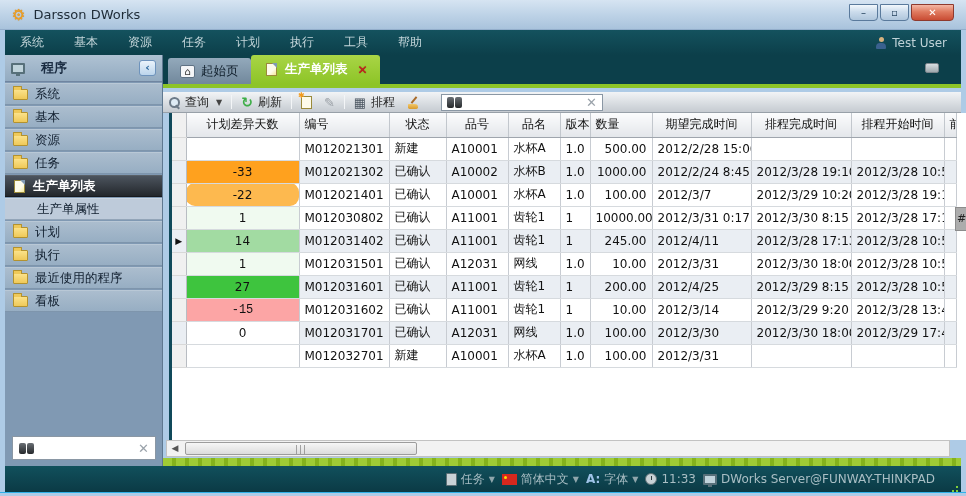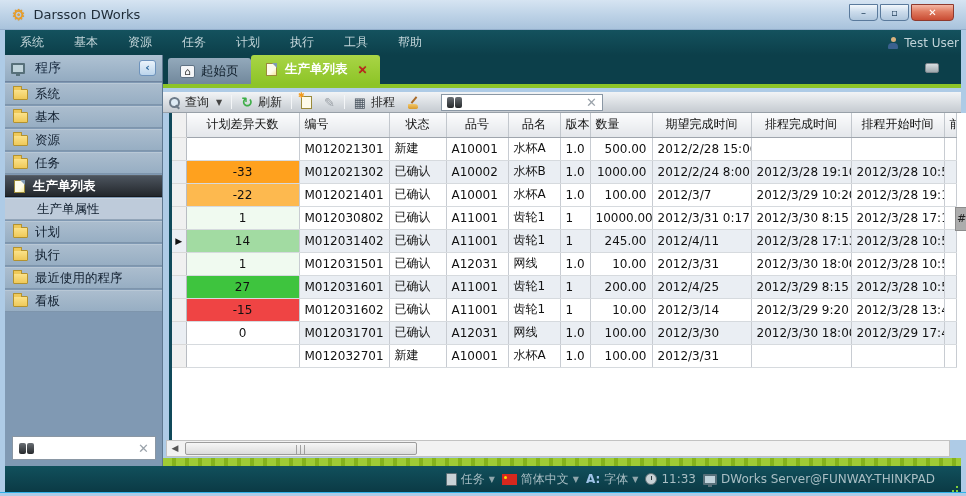--- a/index.html
+++ b/index.html
@@ -17,29 +17,29 @@
   .wbtn { width:29px; height:17px; border:1px solid #5A7A9C; border-radius:0 0 4px 4px;
     background:linear-gradient(#F3F8FC,#CCDCEC 45%,#AFC6DC); color:#27445F;
     font-size:10px; line-height:15px; text-align:center; margin-left:2px; cursor:default; }
   .wbtn.close { width:43px; border-color:#8E3A2E;
     background:linear-gradient(#F4B7A5,#E07B60 45%,#C94C33); color:#fff; font-weight:bold; }
 
   
   #menubar { position:absolute; left:5px; top:30px; width:956px; height:25px;
     background:linear-gradient(#14525E,#0C3F4A); display:flex; align-items:center; }
   .menu-item { color:#C4D6DA; font-size:12px; padding:0 15px; line-height:25px; cursor:default; }
-  #menu-user { position:absolute; right:2px; top:0; height:25px; display:flex;
+  #menu-user { position:absolute; right:14px; top:0; height:25px; display:flex;
     align-items:center; gap:5px; color:#BFD2D7; font-size:12px; }
 
   
   #sidebar { position:absolute; left:5px; top:55px; width:158px; height:411px;
     background:#8099B3; border-right:1px solid #5F7globals890; border-right:1px solid #5F7890; }
   #side-header { height:27px; display:flex; align-items:center; padding:0 6px;
     background:linear-gradient(#AFC2D3,#93ABC1); border-bottom:1px solid #7085A0; }
-  #side-header-label { font-size:13px; font-weight:normal; color:#1A2C42; margin-left:10px; flex:1; }
+  #side-header-label { font-size:13px; font-weight:bold; color:#1A2C42; margin-left:16px; flex:1; }
   #collapse-btn { width:17px; height:16px; border:1px solid #6E93BC; border-radius:3px;
     background:linear-gradient(#EAF3FB,#BCD5EC); color:#1F5E96; font-size:11px; font-weight:bold;
     text-align:center; line-height:14px; }
   .side-item { height:22px; display:flex; align-items:center; padding:0 6px; margin-top:1px;
     background:linear-gradient(#ABBDCE,#97AEC3); border-top:1px solid #B9C8D6;
     border-bottom:1px solid #7E95AC; font-size:12.5px; color:#101e2e; cursor:default; }
   .side-item.selected { background:linear-gradient(#4C545E,#23272C); color:#fff;
     border-top:1px solid #5A6168; border-bottom:1px solid #17191d; font-weight:bold; }
   .side-item.sub { background:#BECBDA; padding-left:32px; border-top:1px solid #CBD6E2;
     border-bottom:1px solid #93A5B8; }
@@ -347,28 +347,28 @@
           </tr>
           <tr class="alt">
             <td class="gutter"></td>
             <td class="c-diff" style="background: rgb(255, 161, 30);">-33</td>
             <td>M012021302</td>
             <td>已确认</td>
             <td>A10002</td>
             <td>水杯B</td>
             <td>1.0</td>
             <td class="c-qty">1000.00</td>
-            <td>2012/2/24 8:00</td>
+            <td>2012/2/24 8:45</td>
             <td>2012/3/28 19:10</td>
             <td>2012/3/28 10:52</td>
             <td></td>
           </tr>
           <tr>
             <td class="gutter"></td>
-            <td class="c-diff" style="background: rgb(253, 185, 79);">-22</td>
+            <td class="c-diff" style="background: rgb(253, 185, 79); border-radius: 9px;">-22</td>
             <td>M012021401</td>
             <td>已确认</td>
             <td>A10001</td>
             <td>水杯A</td>
             <td>1.0</td>
             <td class="c-qty">100.00</td>
             <td>2012/3/7</td>
             <td>2012/3/29 10:20</td>
             <td>2012/3/28 19:10</td>
             <td></td>
@@ -424,21 +424,21 @@
             <td>齿轮1</td>
             <td>1</td>
             <td class="c-qty">200.00</td>
             <td>2012/4/25</td>
             <td>2012/3/29 8:15</td>
             <td>2012/3/28 10:52</td>
             <td></td>
           </tr>
           <tr>
             <td class="gutter"></td>
-            <td class="c-diff" style="background: #ef4444;">-15</td>
+            <td class="c-diff" style="background: #fca5a5; font-family: Liberation Mono, monospace;">-15</td>
             <td>M012031602</td>
             <td>已确认</td>
             <td>A11001</td>
             <td>齿轮1</td>
             <td>1</td>
             <td class="c-qty">10.00</td>
             <td>2012/3/14</td>
             <td>2012/3/29 9:20</td>
             <td>2012/3/28 13:40</td>
             <td></td>

